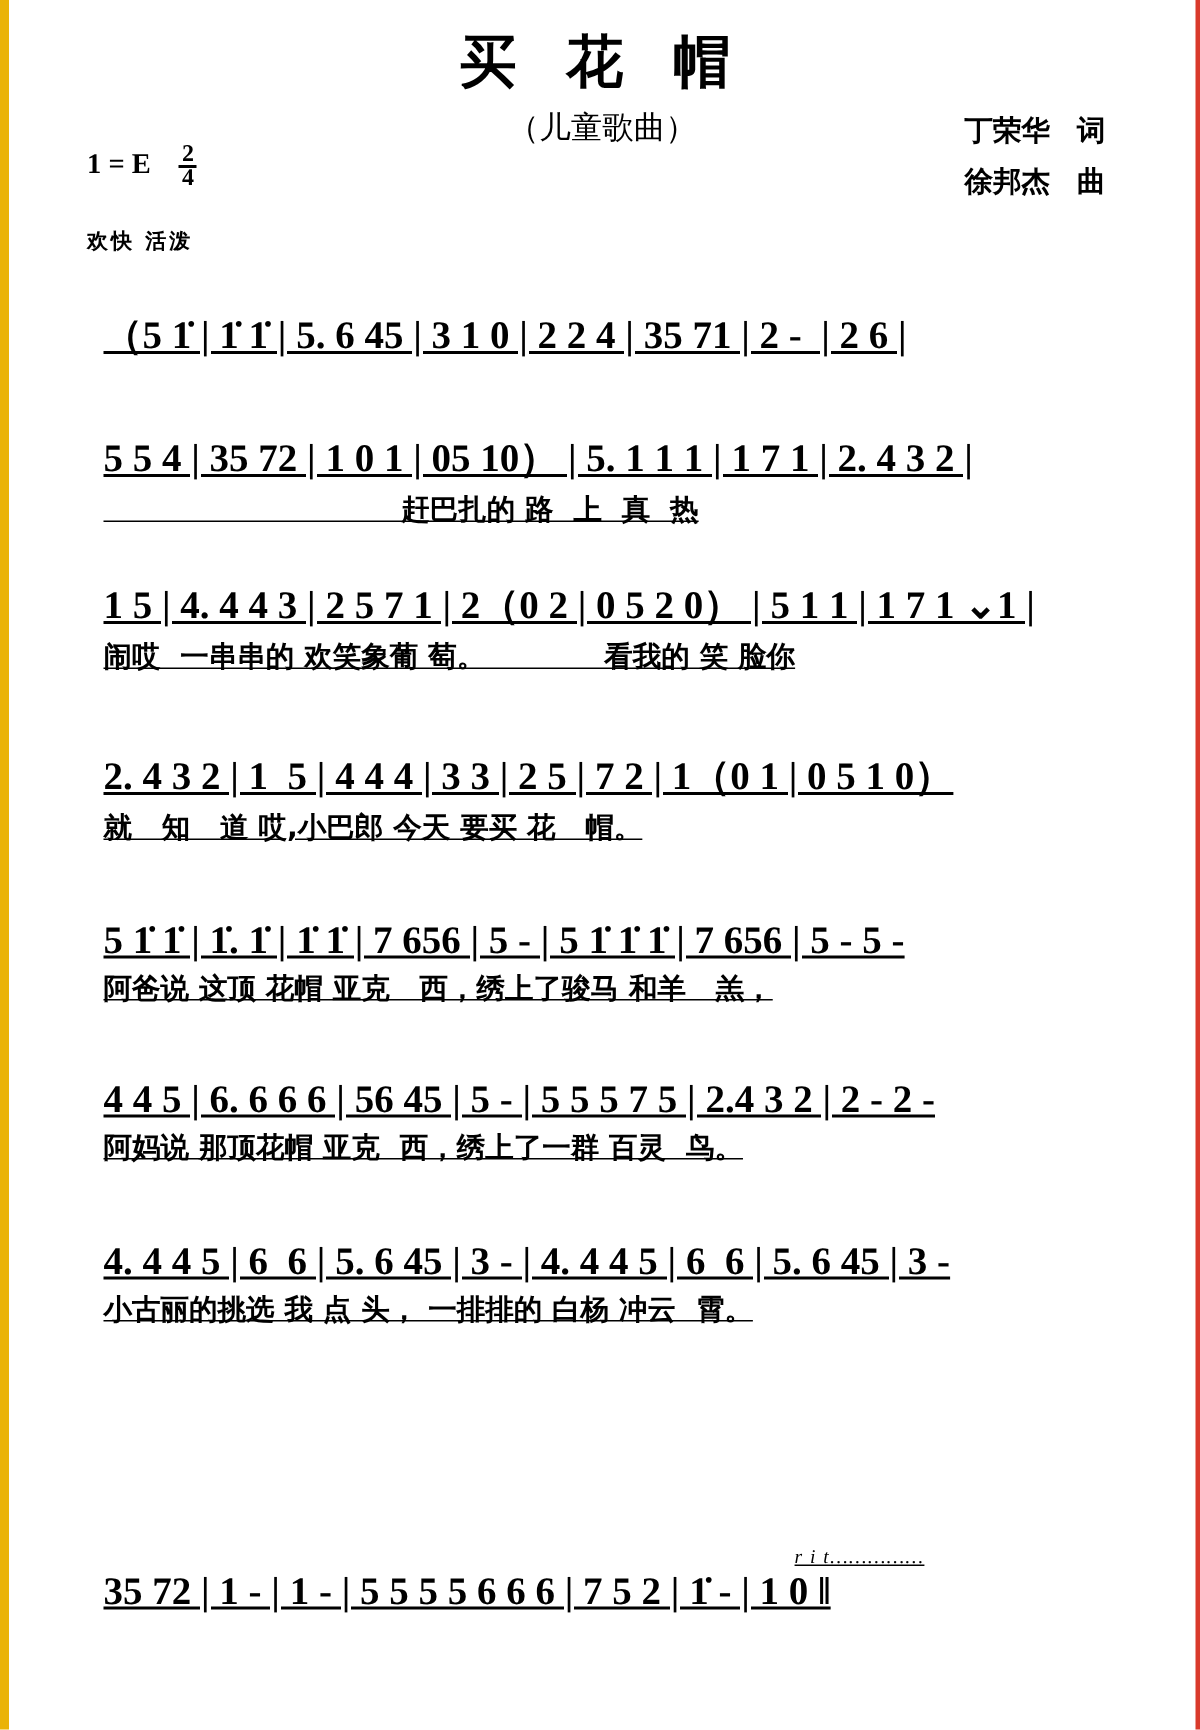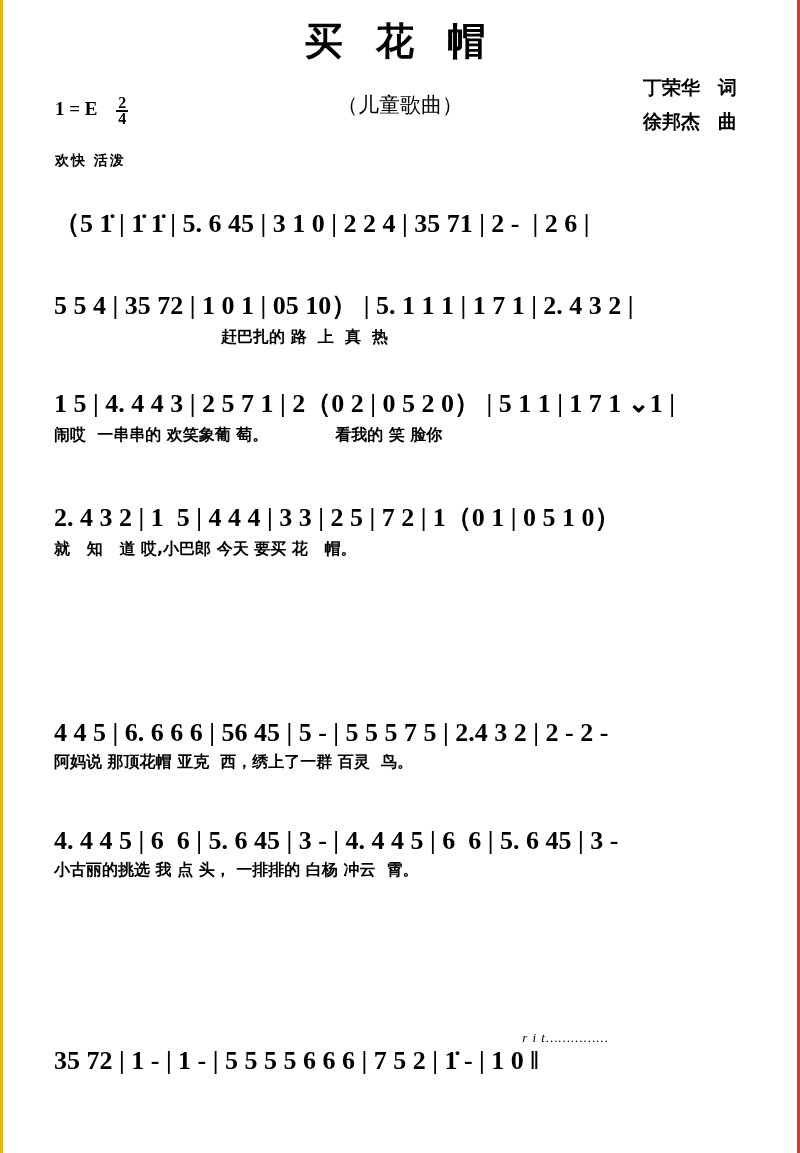--- a/index.html
+++ b/index.html
@@ -11,36 +11,36 @@
     width: 800px;
     height: 1153px;
     position: relative;
     font-family: "Liberation Serif", serif;
     color: #000000;
     overflow: hidden;
   }
   .sheet {
     position: absolute;
     inset: 0;
-    border-left: 3px solid #eab308;
+    border-left: 6px solid #eab308;
     border-right: 3px solid #d93a2b;
     box-sizing: border-box;
   }
   .title {
     text-align: center;
     font-size: 38px;
     font-weight: bold;
     letter-spacing: 10px;
     margin-top: 16px;
     font-family: "DejaVu Sans", sans-serif;
   }
   .subtitle {
     text-align: center;
     font-size: 21px;
-    margin-top: 24px;
+    margin-top: 4px;
     font-family: "DejaVu Sans", sans-serif;
   }
   .credits {
     position: absolute;
     right: 60px;
     top: 70px;
     text-align: left;
     font-size: 19px;
     font-weight: bold;
     font-family: "DejaVu Sans", sans-serif;
@@ -78,35 +78,36 @@
     position: absolute;
     left: 52px;
     top: 152px;
     font-size: 14px;
     font-weight: bold;
     letter-spacing: 2px;
     font-family: "DejaVu Sans", sans-serif;
   }
   .staff {
     position: absolute;
-    left: 1px;
+    left: 13px;
     right: 0;
+    text-decoration: underline;
   }
   .notes {
     font-family: "Liberation Serif", serif;
     font-size: 26px;
     font-weight: bold;
     letter-spacing: 0px;
     white-space: pre;
     padding-left: 50px;
     padding-right: 24px;
   }
   .lyr {
     font-family: "DejaVu Sans", sans-serif;
-    font-size: 16px;
+    font-size: 19px;
     font-weight: bold;
     white-space: pre;
     padding-left: 50px;
     padding-right: 24px;
     margin-top: 4px;
   }
   .small-rit {
     font-family: "Liberation Serif", serif;
     font-size: 13px;
     font-style: italic;
@@ -153,20 +154,24 @@
   <div class="staff" style="top:386px">
     <div class="notes">1 5 | 4. 4 4 3 | 2 5 7 1 | 2（0 2 | 0 5 2 0） | 5 1 1 | 1 7 1 ⌄1 |</div>
     <div class="lyr">闹哎  一串串的 欢笑象葡 萄。            看我的 笑 脸你</div>
   </div>
 
   <div class="staff" style="top:500px">
     <div class="notes">2. 4 3 2 | 1  5 | 4 4 4 | 3 3 | 2 5 | 7 2 | 1（0 1 | 0 5 1 0）</div>
     <div class="lyr">就   知   道 哎,小巴郎 今天 要买 花   帽。</div>
   </div>
 
+  <div class="staff" style="top:612px">
+    <div class="notes">5 1̇ 1̇ | 1̇. 1̇ | 1̇ 1̇ | 7 656 | 5 - | 5 1̇ 1̇ 1̇ | 7 656 | 5 - 5 -</div>
+    <div class="lyr">阿爸说 这顶 花帽 亚克   西，绣上了骏马 和羊   羔，</div>
+  </div>
 
   <div class="staff" style="top:718px">
     <div class="notes">4 4 5 | 6. 6 6 6 | 56 45 | 5 - | 5 5 5 7 5 | 2.4 3 2 | 2 - 2 -</div>
     <div class="lyr">阿妈说 那顶花帽 亚克  西，绣上了一群 百灵  鸟。</div>
   </div>
 
   <div class="staff" style="top:826px">
     <div class="notes">4. 4 4 5 | 6  6 | 5. 6 45 | 3 - | 4. 4 4 5 | 6  6 | 5. 6 45 | 3 -</div>
     <div class="lyr">小古丽的挑选 我 点 头， 一排排的 白杨 冲云  霄。</div>
   </div>

